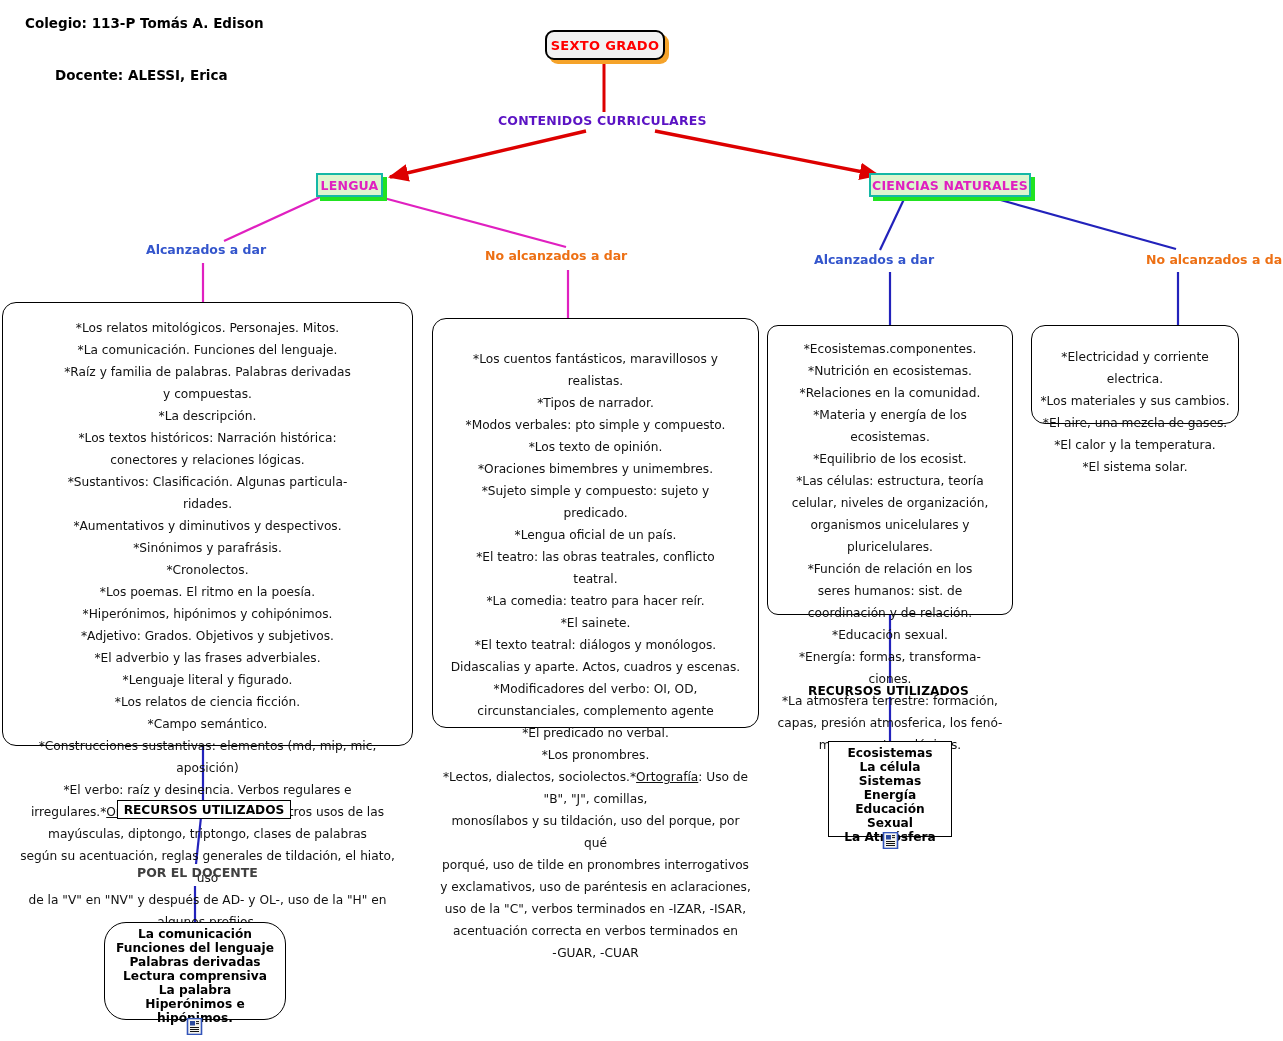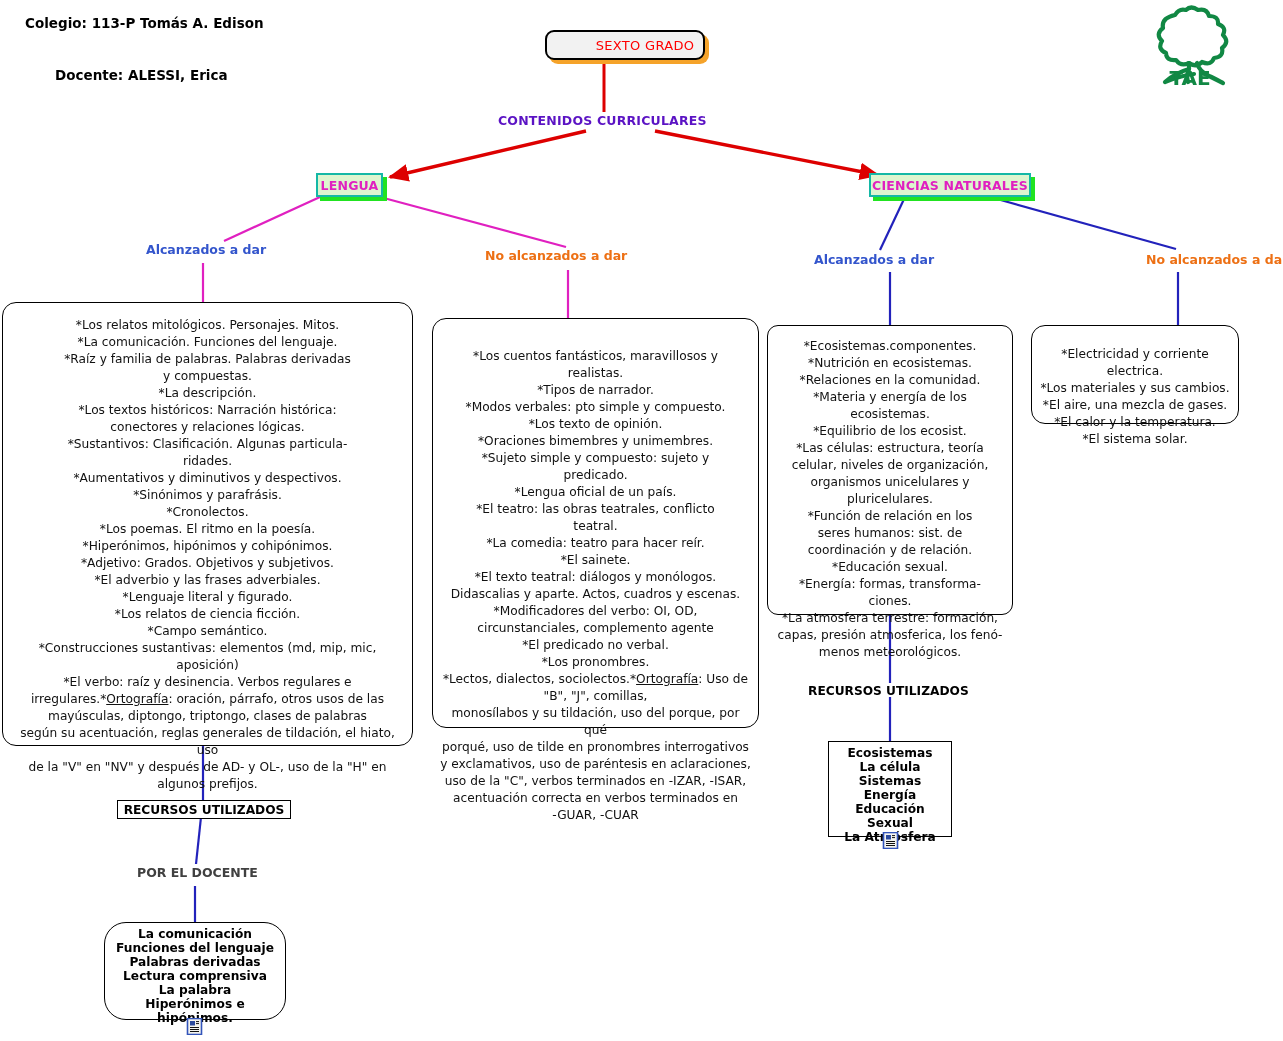--- a/index.html
+++ b/index.html
@@ -22,26 +22,25 @@
   #logo svg{display:block;}
 
   
   .node-root{
     position:absolute;
     border:2px solid #000;
     border-radius:9px;
     background:#f2f2f2;
     box-shadow:4px 4px 0 0 #f5a32a;
     color:#ff0000;
-    font-weight:normal;
+    font-weight:bold;
     font-size:13px;
     letter-spacing:.3px;
     display:flex;align-items:center;justify-content:center;
     font-family:"DejaVu Sans",sans-serif;
-    padding-left:40px;
   }
   #node-sexto{left:545px;top:30px;width:116px;height:26px;}
 
   
   .node-green{
     position:absolute;
     border:2px solid #14b8a6;
     background:#ddf5cf;
     box-shadow:4px 4px 0 0 #21e321;
     color:#e020c0;
@@ -68,21 +67,21 @@
   #lbl-por-docente{left:137px;top:865px;}
 
   
   .content-box{
     position:absolute;
     border:1.5px solid #000;
     border-radius:14px;
     background:#ffffff;
     text-align:center;
     font-size:12.2px;
-    line-height:17px;
+    line-height:22px;
     color:#111;
     font-family:"DejaVu Sans",sans-serif;
     box-sizing:border-box;
     padding:6px 6px;
     white-space:pre-line;
   }
   #box-lengua-alc{left:2px;top:302px;width:411px;height:444px;padding-top:14px;}
   #box-lengua-noalc{left:432px;top:318px;width:327px;height:410px;padding-top:29px;}
   #box-cn-alc{left:767px;top:325px;width:246px;height:290px;padding-top:12px;border-radius:11px;}
   #box-cn-noalc{left:1031px;top:325px;width:208px;height:99px;padding-top:20px;}
@@ -154,33 +153,20 @@
 
     <line x1="195" y1="886" x2="195" y2="922" stroke="#2222bb" stroke-width="2.2"></line>
 
     <line x1="890" y1="615" x2="890" y2="683" stroke="#2222bb" stroke-width="2.2"></line>
     <line x1="890" y1="697" x2="890" y2="741" stroke="#2222bb" stroke-width="2.2"></line>
   </svg>
 
   <div class="hdr" id="hdr-colegio">Colegio: 113-P Tomás A. Edison</div>
   <div class="hdr" id="hdr-docente">Docente: ALESSI, Erica</div>
 
-  <div id="logo">
-    <svg width="90" height="88" viewBox="0 0 90 88">
-      <g fill="none" stroke="#118844" stroke-width="4.2" stroke-linejoin="round" stroke-linecap="round">
-        <path d="M30 12 Q34 5 41 7 Q46 2 53 7 Q62 5 64 13 Q74 13 73 21 Q82 24 78 32
-                 Q85 39 77 45 Q79 54 69 55 Q66 63 57 59 Q51 65 44 60 Q36 64 31 57
-                 Q21 58 21 50 Q12 46 17 38 Q10 31 18 25 Q16 15 30 12 Z"></path>
-        <path d="M44 60 L44 66 Q30 70 20 79 Q38 72 49 71"></path>
-        <path d="M52 60 Q54 68 64 73 Q74 78 78 80 Q64 72 56 70"></path>
-        <path d="M44 66 Q41 72 43 79"></path>
-      </g>
-      <text x="45" y="82" font-family="DejaVu Sans, sans-serif" font-size="20" font-weight="bold" fill="#118844" text-anchor="middle">TAE</text>
-    </svg>
-  </div>
 
   <div class="node-root" id="node-sexto">SEXTO GRADO</div>
   <div id="lbl-contenidos" class="link-label">CONTENIDOS CURRICULARES</div>
 
   <div class="node-green" id="node-lengua">LENGUA</div>
   <div class="node-green" id="node-ciencias">CIENCIAS NATURALES</div>
 
   <div class="link-label lbl-blue" id="lbl-l-alc">Alcanzados a dar</div>
   <div class="link-label lbl-orange" id="lbl-l-noalc">No alcanzados a dar</div>
   <div class="link-label lbl-blue" id="lbl-c-alc">Alcanzados a dar</div>

